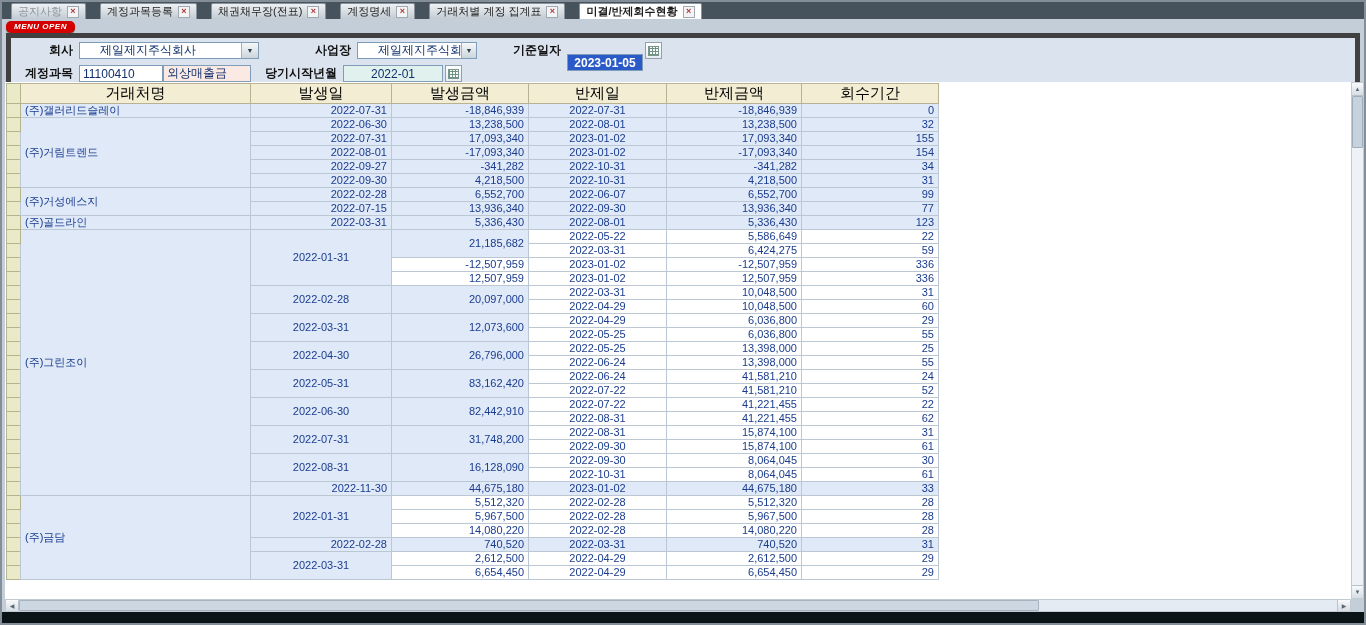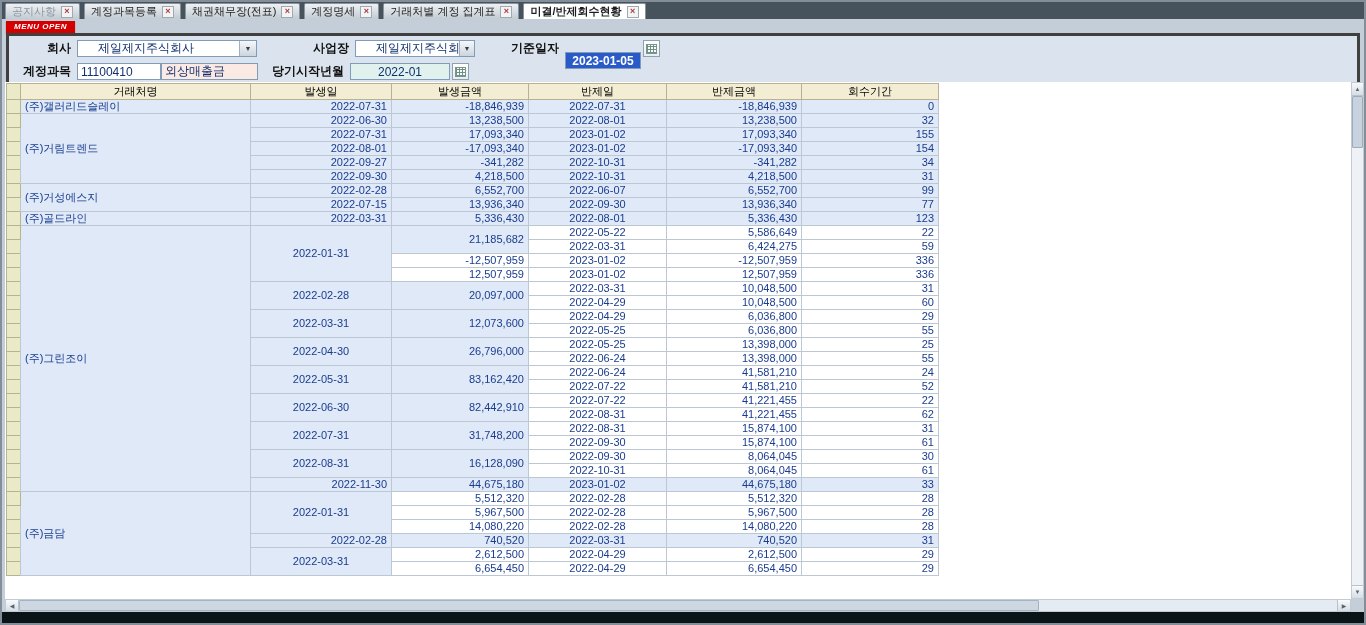--- a/index.html
+++ b/index.html
@@ -3,35 +3,35 @@
 <meta charset="utf-8">
 <style>
   html,body{margin:0;padding:0;background:#9aa4ae;}
   .window{
     position:relative;width:1366px;height:625px;box-sizing:border-box;
     background:#c3ced8;border:2px solid #848e98;overflow:hidden;
     font-family:"Liberation Sans","DejaVu Sans",sans-serif;
   }
   
   .tabbar{position:absolute;top:0;left:0;right:0;height:17px;background:#46535d;
-    display:flex;align-items:flex-end;padding-left:3px;gap:4px;}
+    display:flex;align-items:flex-end;padding-left:9px;gap:14px;}
   .tab{height:15px;display:flex;align-items:center;gap:5px;padding:0 6px;
     background:linear-gradient(#eef1f4,#c2cbd3);border:1px solid #89939b;border-bottom:none;
     border-radius:2px 2px 0 0;font-size:11px;color:#1c1c1c;white-space:nowrap;cursor:default;}
   .tab.active{background:#ffffff;font-weight:bold;}
   .tab.dimmed .tab-label{color:#8d97a0;}
   .tab-close{width:10px;height:10px;border:1px solid #a0a8b0;background:#f2f4f6;color:#b03434;
     font-size:9px;line-height:8px;text-align:center;font-weight:bold;}
   
   .menu-open{position:absolute;top:19px;left:4px;background:var(--menu-open-bg,#d40000);color:#fff;
     font-size:8px;font-weight:bold;font-style:italic;letter-spacing:.5px;padding:1px 8px 2px;
-    border-radius:0;box-shadow:0 1px 1px rgba(0,0,0,.4);}
+    border-radius:5px;box-shadow:0 1px 1px rgba(0,0,0,.4);}
   
   .filter-panel{position:absolute;top:31px;left:4px;right:4px;height:46px;
-    background:#dbe4ee;border:3px solid #404040;}
+    background:#dbe4ee;border:5px solid #404040;}
   .f-row{display:flex;align-items:center;height:21px;margin-top:2px;}
   .f-label{font-size:12px;font-weight:bold;color:#101010;text-align:right;margin-right:6px;white-space:nowrap;}
   .w64{width:62px;} .w96{width:92px;} .w86{width:84px;} .w88{width:86px;}
   .selectbox{height:17px;background:#fff;border:1px solid #7f9db9;display:flex;align-items:center;
     justify-content:space-between;font-size:12px;color:#10306e;box-sizing:border-box;}
   .sel-text{padding-left:20px;white-space:nowrap;overflow:hidden;}
   .sel-arrow{width:16px;height:15px;background:linear-gradient(#f6f8fa,#ccd5dd);
     border-left:1px solid #9fb0c0;font-size:7px;color:#30414e;display:flex;align-items:center;justify-content:center;}
   .inputbox{height:17px;border:1px solid #7f9db9;background:#fff;font-size:12px;color:#10306e;
     box-sizing:border-box;display:flex;align-items:center;padding:0 3px;}
@@ -40,21 +40,21 @@
   .inputbox.period{background:var(--period-bg,#e1f2ee);justify-content:center;}
   .calbtn{width:15px;height:15px;margin-left:2px;border:1px solid #8fa0b0;
     background:linear-gradient(#ffffff,#e8edf2);position:relative;cursor:pointer;}
   .calbtn::before{content:"";position:absolute;left:2px;right:2px;top:3px;bottom:2px;
     background-image:repeating-linear-gradient(0deg,#6f9086 0 1px,transparent 1px 3px),
                      repeating-linear-gradient(90deg,#6f9086 0 1px,transparent 1px 3px);
     background-color:#fbfdfb;border:1px solid #78978c;}
   
   .canvas{position:absolute;top:80px;left:3px;width:1346px;height:517px;background:#fff;overflow:hidden;}
   table.grid{border-collapse:collapse;table-layout:fixed;width:932px;margin:1px 0 0 1px;}
-  .grid th{background:var(--grid-header-bg,#f2edd3);border:1px solid #b9b194;font-size:11px;
+  .grid th{background:var(--grid-header-bg,#f2edd3);border:1px solid #b9b194;font-size:15px;
     font-weight:normal;color:#000;height:14px;padding:0 2px;white-space:nowrap;overflow:hidden;}
   .grid td{border:1px solid #bcc7d4;font-size:11px;height:13.7px;line-height:13px;
     padding:0 4px;white-space:nowrap;overflow:hidden;box-sizing:border-box;}
   .grid td.rowsel{background:var(--row-selector-bg,#eaeac8);border:1px solid #b4b48e;padding:0;}
   .grid th.corner{background:var(--row-selector-bg,#eaeac8);border:1px solid #b4b48e;}
   .cell{color:var(--text-navy,#1a3c8e);}
   .cell.blue{background:var(--row-blue,#dfe9f8);}
   .cell.plain{background:#ffffff;}
   .cell.cust{text-align:left;}
   .cell.amt,.cell.days{text-align:right;}
@@ -124,21 +124,21 @@
         <span class="sel-text">제일제지주식회사</span>
         <span class="sel-arrow">▼</span>
       </div>
       <span class="f-label w86">기준일자</span>
       <div class="inputbox selected" style="width:76px">2023-01-05</div>
       <span class="calbtn"></span>
     </div>
     <div class="f-row">
       <span class="f-label w64">계정과목</span>
       <div class="inputbox" style="width:84px">11100410</div>
-      <div class="inputbox namefield" style="width:97px">외상매출금</div>
+      <div class="inputbox namefield" style="width:88px">외상매출금</div>
       <span class="f-label w88">당기시작년월</span>
       <div class="inputbox period" style="width:100px">2022-01</div>
       <span class="calbtn"></span>
     </div>
   </div>
 
   <div class="canvas">
     <table class="grid" id="grid">
         <colgroup>
           <col style="width: 14px;">

